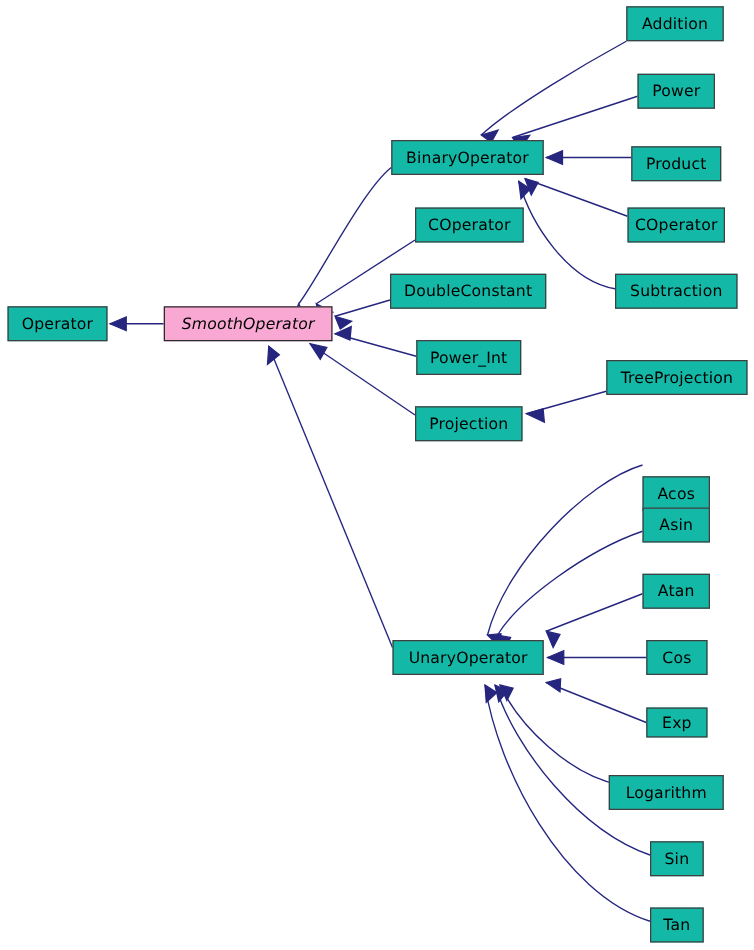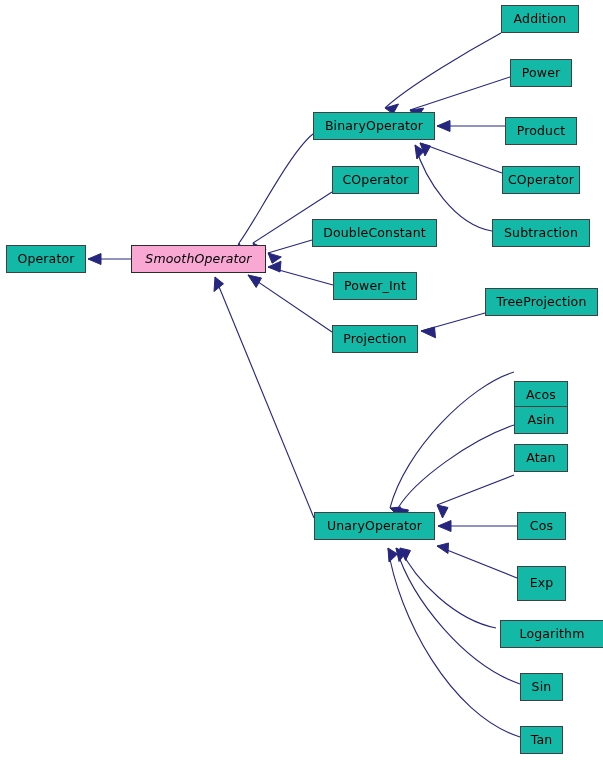--- a/index.html
+++ b/index.html
@@ -181,30 +181,30 @@
       </div>
       <div class="node" style="left: 314px; top: 512px; width: 121px; height: 28px;">
         <span class="label">UnaryOperator</span>
       </div>
       <div class="node" style="left: 514px; top: 353px; width: 54px; height: 28px; margin-top: 28px;">
         <span class="label">Acos</span>
       </div>
       <div class="node" style="left: 514px; top: 406px; width: 54px; height: 28px;">
         <span class="label">Asin</span>
       </div>
-      <div class="node" style="left: 514px; top: 444px; width: 54px; height: 28px;">
+      <div class="node" style="left: 514px; top: 459px; width: 54px; height: 28px;">
         <span class="label">Atan</span>
       </div>
       <div class="node" style="left: 517px; top: 512px; width: 49px; height: 28px;">
         <span class="label">Cos</span>
       </div>
-      <div class="node" style="left: 517px; top: 566px; width: 49px; height: 35px;">
+      <div class="node" style="left: 517px; top: 566px; width: 49px; height: 24px;">
         <span class="label">Exp</span>
       </div>
-      <div class="node" style="left: 500px; top: 620px; width: 104px; height: 28px;">
+      <div class="node" style="left: 487px; top: 620px; width: 92px; height: 28px;">
         <span class="label">Logarithm</span>
       </div>
       <div class="node" style="left: 520px; top: 673px; width: 43px; height: 28px;">
         <span class="label">Sin</span>
       </div>
       <div class="node" style="left: 520px; top: 726px; width: 43px; height: 28px;">
         <span class="label">Tan</span>
       </div>
     </div>
 </div>

